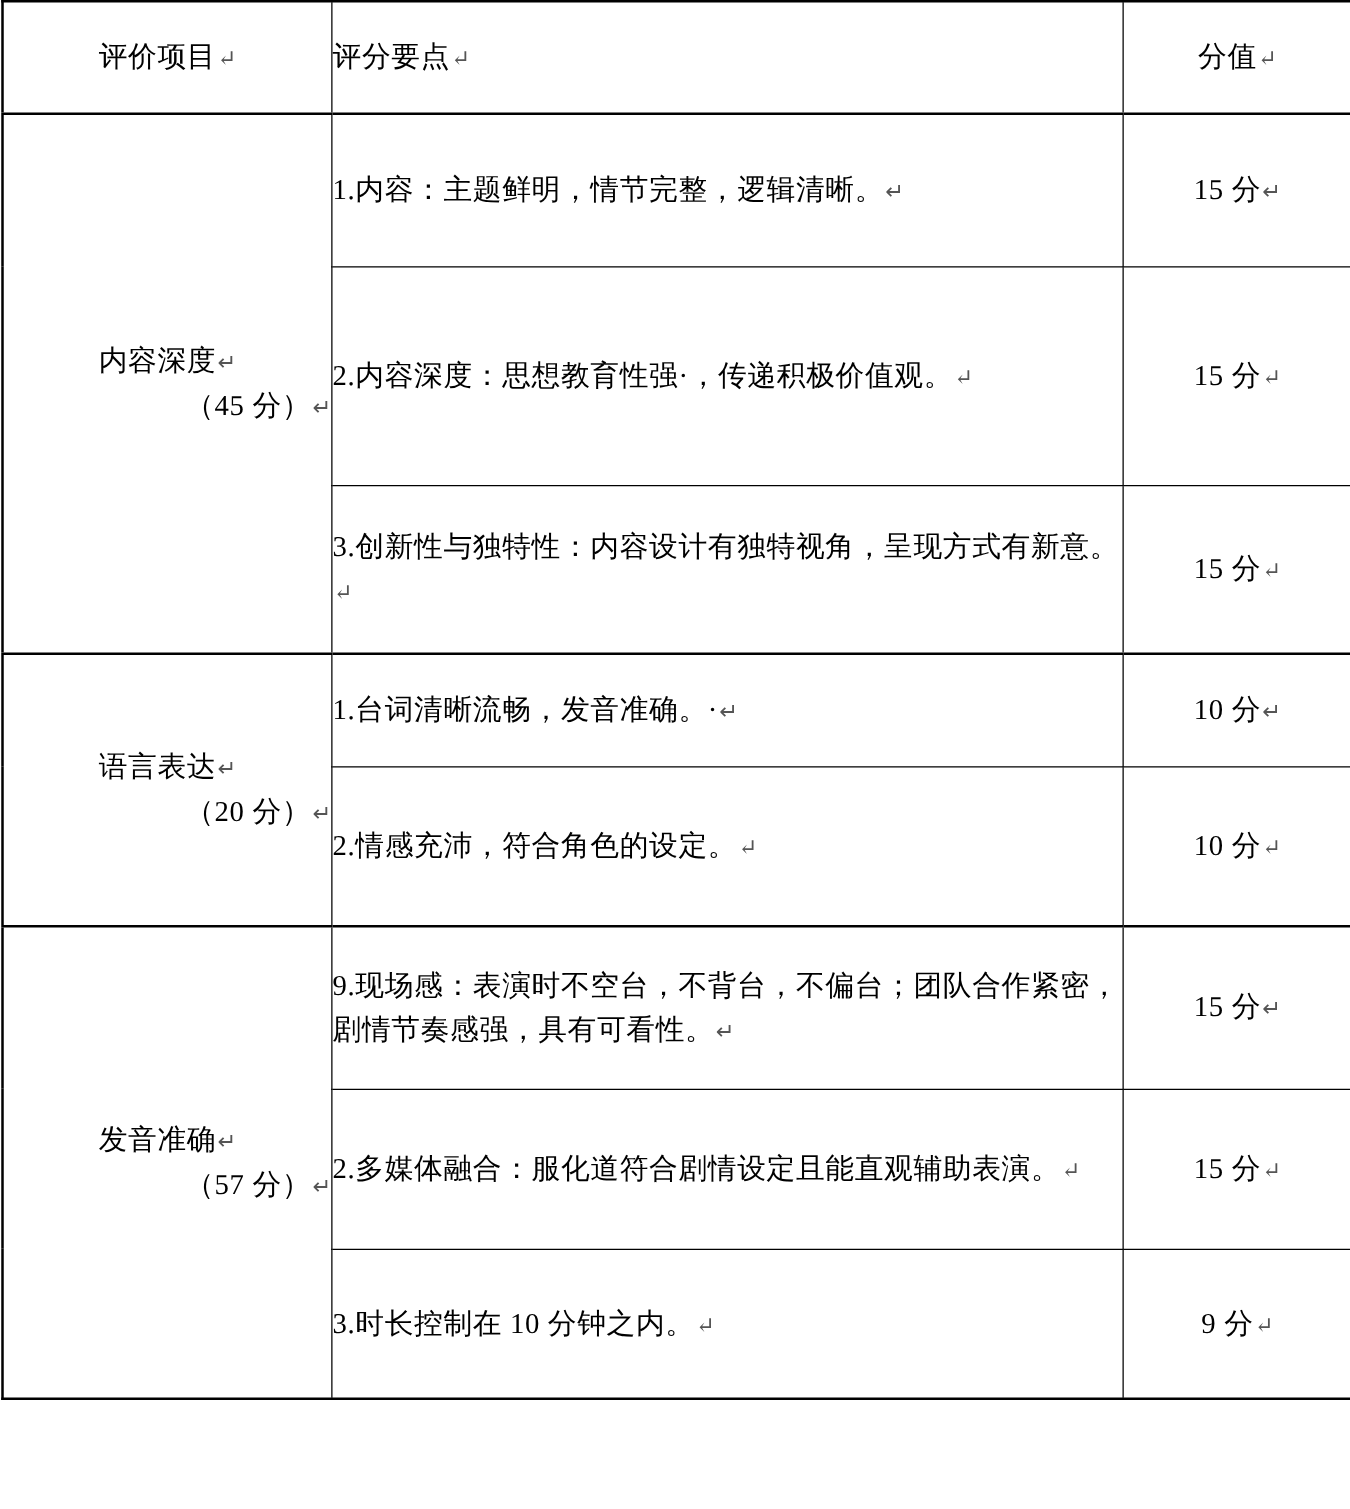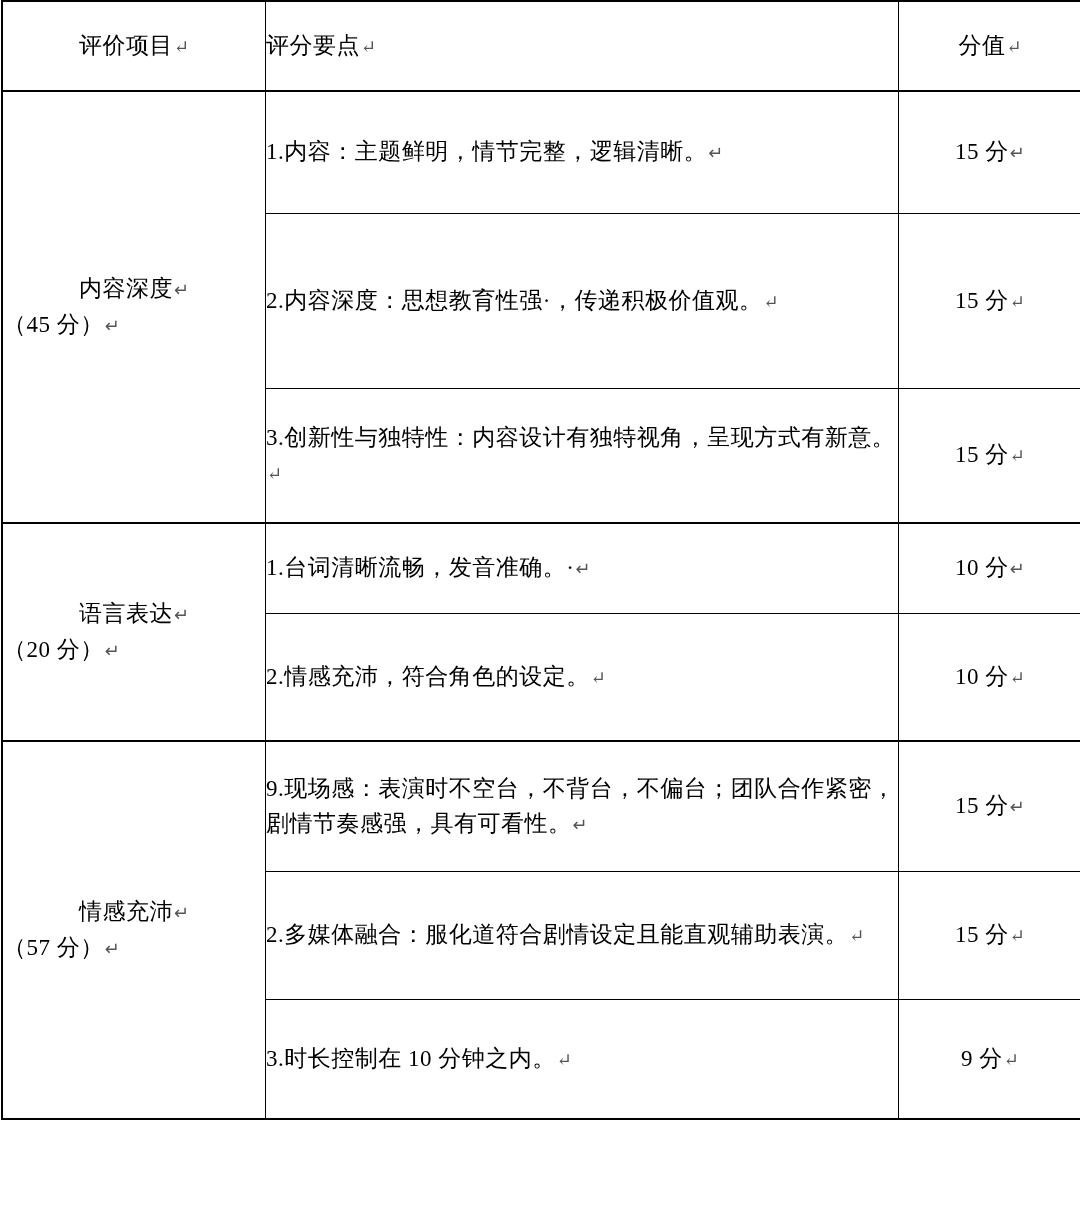--- a/index.html
+++ b/index.html
@@ -66,21 +66,21 @@
     text-align: center;
     font-size: 23px;
     margin-top: 36px;
   }
   .item-name {
     display: block;
     text-align: center;
   }
   .item-sub {
     display: block;
-    text-align: left;
+    text-align: right;
   }
   .pilcrow {
     font-size: 18px;
     color: #555;
     vertical-align: baseline;
     letter-spacing: 0;
     margin-left: 1px;
   }
   .score-txt {
     white-space: nowrap;
@@ -133,21 +133,21 @@
         <td class="col-points"><span>1.台词清晰流畅，发音准确。·</span><span class="pilcrow">↵</span></td>
         <td class="col-score"><span class="score-txt">10 分</span><span class="pilcrow">↵</span></td>
       </tr>
       <tr class="r5">
         <td class="col-points"><span>2.情感充沛，符合角色的设定。</span><span class="pilcrow">↵</span></td>
         <td class="col-score"><span class="score-txt">10 分</span><span class="pilcrow">↵</span></td>
       </tr>
 
       <tr class="group-start r7">
         <td class="col-item" rowspan="3">
-          <span class="item-name"><span>情感充沛</span><span class="pilcrow">↵</span></span>
+          <span class="item-name"><span>发音准确</span><span class="pilcrow">↵</span></span>
           <span class="item-sub"><span>（57 分）</span><span class="pilcrow">↵</span></span>
         </td>
         <td class="col-points"><span>9.现场感：表演时不空台，不背台，不偏台；团队合作紧密，剧情节奏感强，具有可看性。</span><span class="pilcrow">↵</span></td>
         <td class="col-score"><span class="score-txt">15 分</span><span class="pilcrow">↵</span></td>
       </tr>
       <tr class="r8">
         <td class="col-points"><span>2.多媒体融合：服化道符合剧情设定且能直观辅助表演。</span><span class="pilcrow">↵</span></td>
         <td class="col-score"><span class="score-txt">15 分</span><span class="pilcrow">↵</span></td>
       </tr>
       <tr class="r9">

